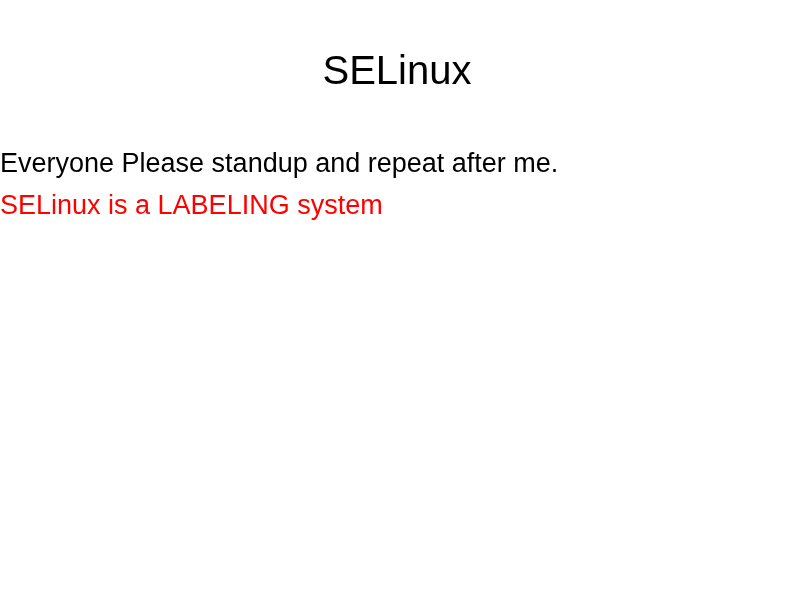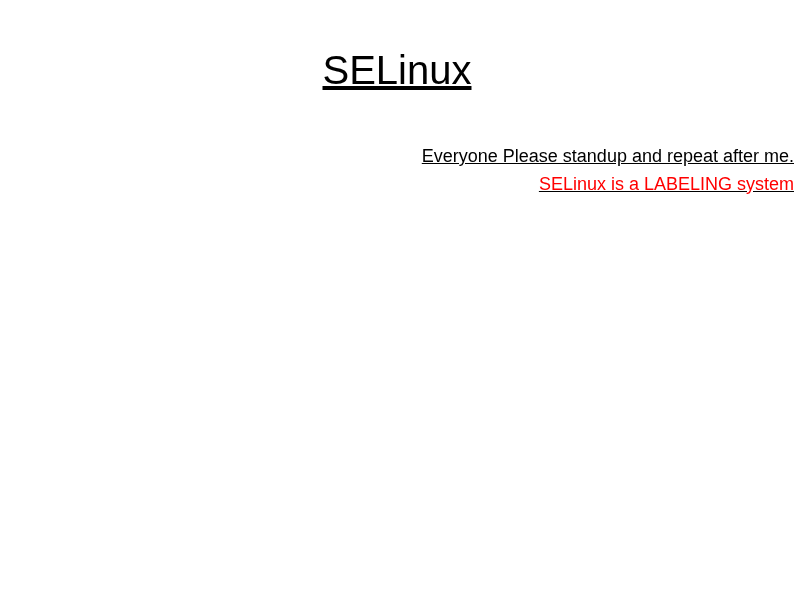--- a/index.html
+++ b/index.html
@@ -12,37 +12,35 @@
       height: 595px;
       background: #ffffff;
       font-family: Arial, Helvetica, sans-serif;
       color: #000000;
       position: relative;
     }
     .slide {
       width: 100%;
       height: 100%;
       padding-top: 48px;
-      text-decoration: underline;
     }
     .title {
       font-size: 40px;
       font-weight: normal;
       text-align: center;
       margin-bottom: 50px;
     }
     .body-line {
-      font-size: 18px;
+      font-size: 27px;
       font-weight: normal;
-      text-align: right;
+      text-align: left;
       line-height: 1.55;
     }
     .red {
       color: #ff0000;
-      margin-left: 18px;
     }
   </style>
 </head>
 <body>
 
 <div class="slide">
   <h1 class="title">SELinux</h1>
   <div class="body-line">Everyone Please standup and repeat after me.</div>
   <div class="body-line red">SELinux is a LABELING system</div>
 </div>

